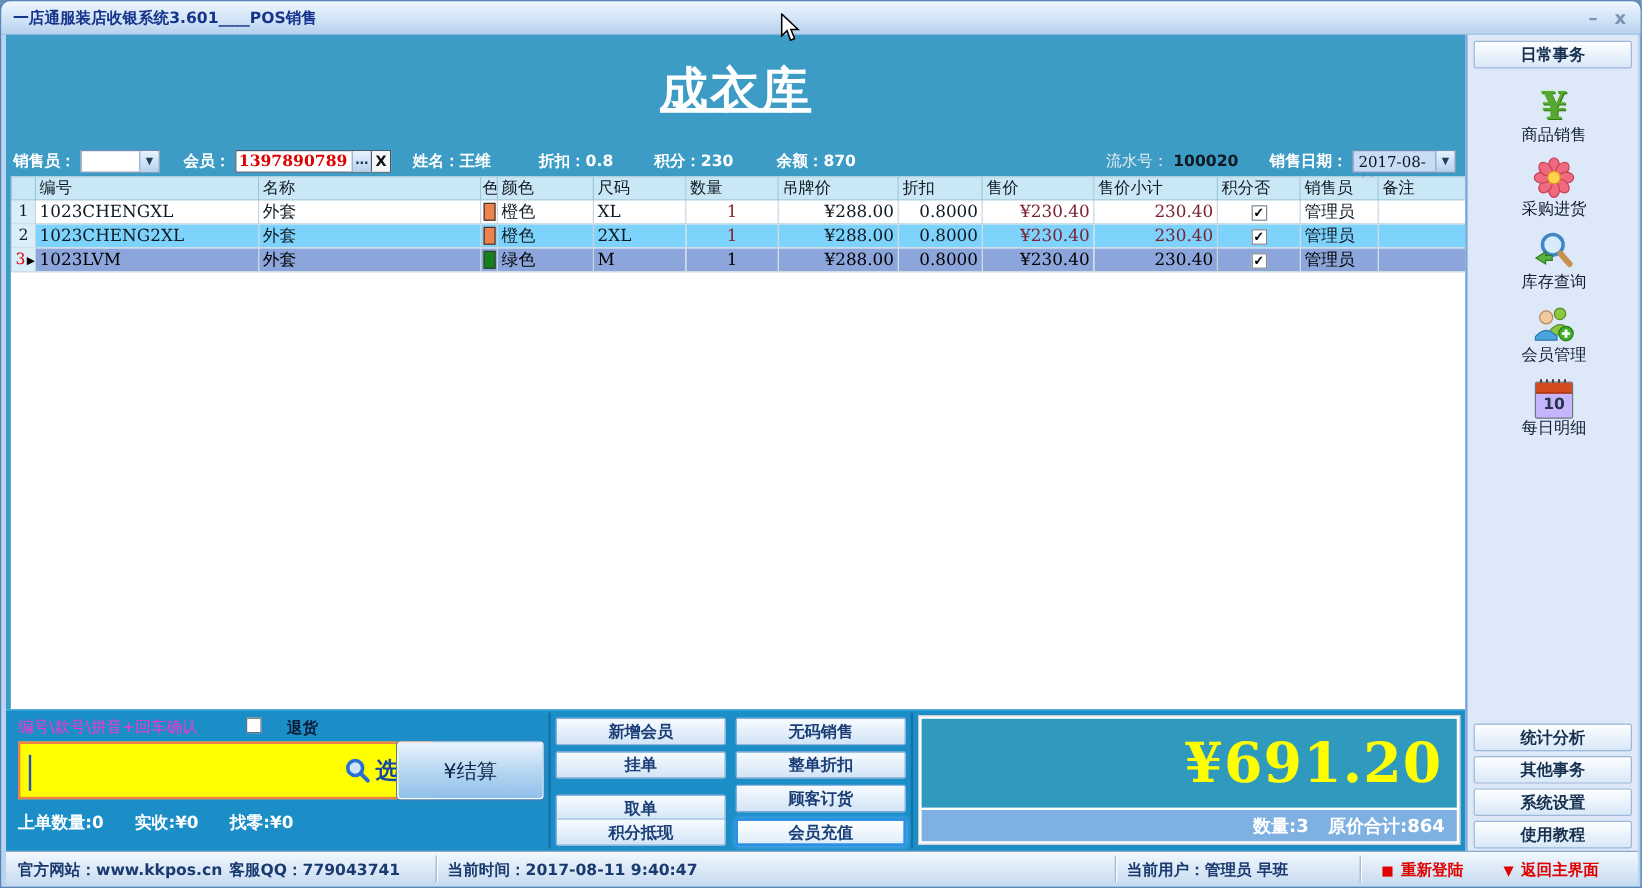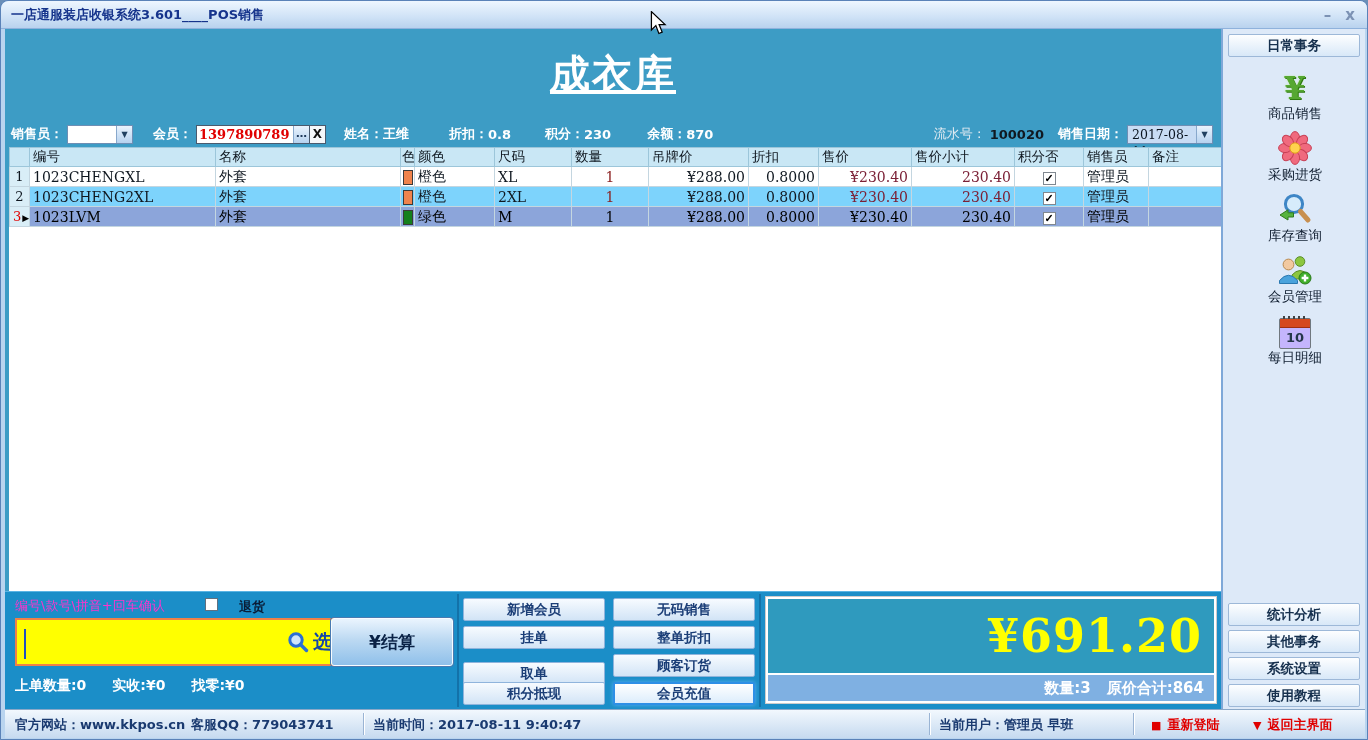--- a/index.html
+++ b/index.html
@@ -75,21 +75,21 @@
   .return-check { position:absolute; left:200px; top:6px; display:flex; align-items:flex-start; gap:21px;
     font-size:13px; font-weight:bold; color:#0a1c36; }
   .return-box { width:13px; height:13px; background:#fff; border:1px solid #607080; }
   .yellow-input { position:absolute; left:10px; top:26px; width:346px; height:48px; background:#ffff00;
     border:2px solid #f08048; display:flex; align-items:center; }
   .caret { position:absolute; left:7px; top:9px; width:2px; height:30px; background:#2050c0; }
   .select-btn { margin-left:auto; margin-right:8px; display:flex; align-items:center; gap:4px;
     font-size:19px; font-weight:bold; color:#1346a8; }
   .checkout-btn { position:absolute; left:326px; top:26px; width:122px; height:48px;
     background:linear-gradient(#eaf4fe,#bcd9f2 45%,#8fc0ea); border:1px solid #f8fcff; border-radius:3px;
-    box-shadow:0 0 0 1px #4a7ab0; font-size:17px; font-weight:bold; color:#0a2246;
+    box-shadow:0 0 0 1px #4a7ab0; font-size:17px; font-weight:normal; color:#0a2246;
     display:flex; align-items:center; justify-content:center; }
   .bp-stats { position:absolute; left:10px; top:85px; font-size:14px; font-weight:bold; color:#ffffff; display:flex; gap:26px; }
 
   .action-btn { position:absolute; width:142px; height:23px;
     background:linear-gradient(#f7fbff,#d2e4f6); border:1px solid #8fb4dc; border-radius:2px;
     font-size:13.5px; font-weight:bold; color:#1b3e77; display:flex; align-items:center; justify-content:center; }
   .action-btn.focused { border:2px solid #2e8fe6; box-shadow:0 0 4px #58b0f4; background:linear-gradient(#ffffff,#dcedfc); }
 
   .total-box { position:absolute; left:760px; top:4px; width:452px; height:108px;
     background:#ffffff; border:1px solid #cccccc; padding:2px; }
@@ -161,21 +161,21 @@
       <span class="mb-label" style="margin-left:18px">姓名：</span>
         <span class="mb-label">王维</span>
       <span class="mb-label" style="margin-left:40px">折扣：</span>
         <span class="mb-label">0.8</span>
       <span class="mb-label" style="margin-left:34px">积分：</span>
         <span class="mb-label">230</span>
       <span class="mb-label" style="margin-left:36px">余额：</span>
         <span class="mb-label">870</span>
       <span class="serial-label" style="margin-left:auto">流水号：</span>
       <span class="serial-value">100020</span>
-      <span class="mb-label" style="margin-left:14px">销售日期：</span>
+      <span class="mb-label" style="margin-left:26px">销售日期：</span>
       <div class="combo date-combo" style="margin-right:8px">
         <span class="date-val">2017-08-11</span>
         <span class="combo-btn">▼</span>
       </div>
     </div>
 
     <div class="table-wrap">
       <table class="grid">
         <colgroup>
           <col style="width:20px">

